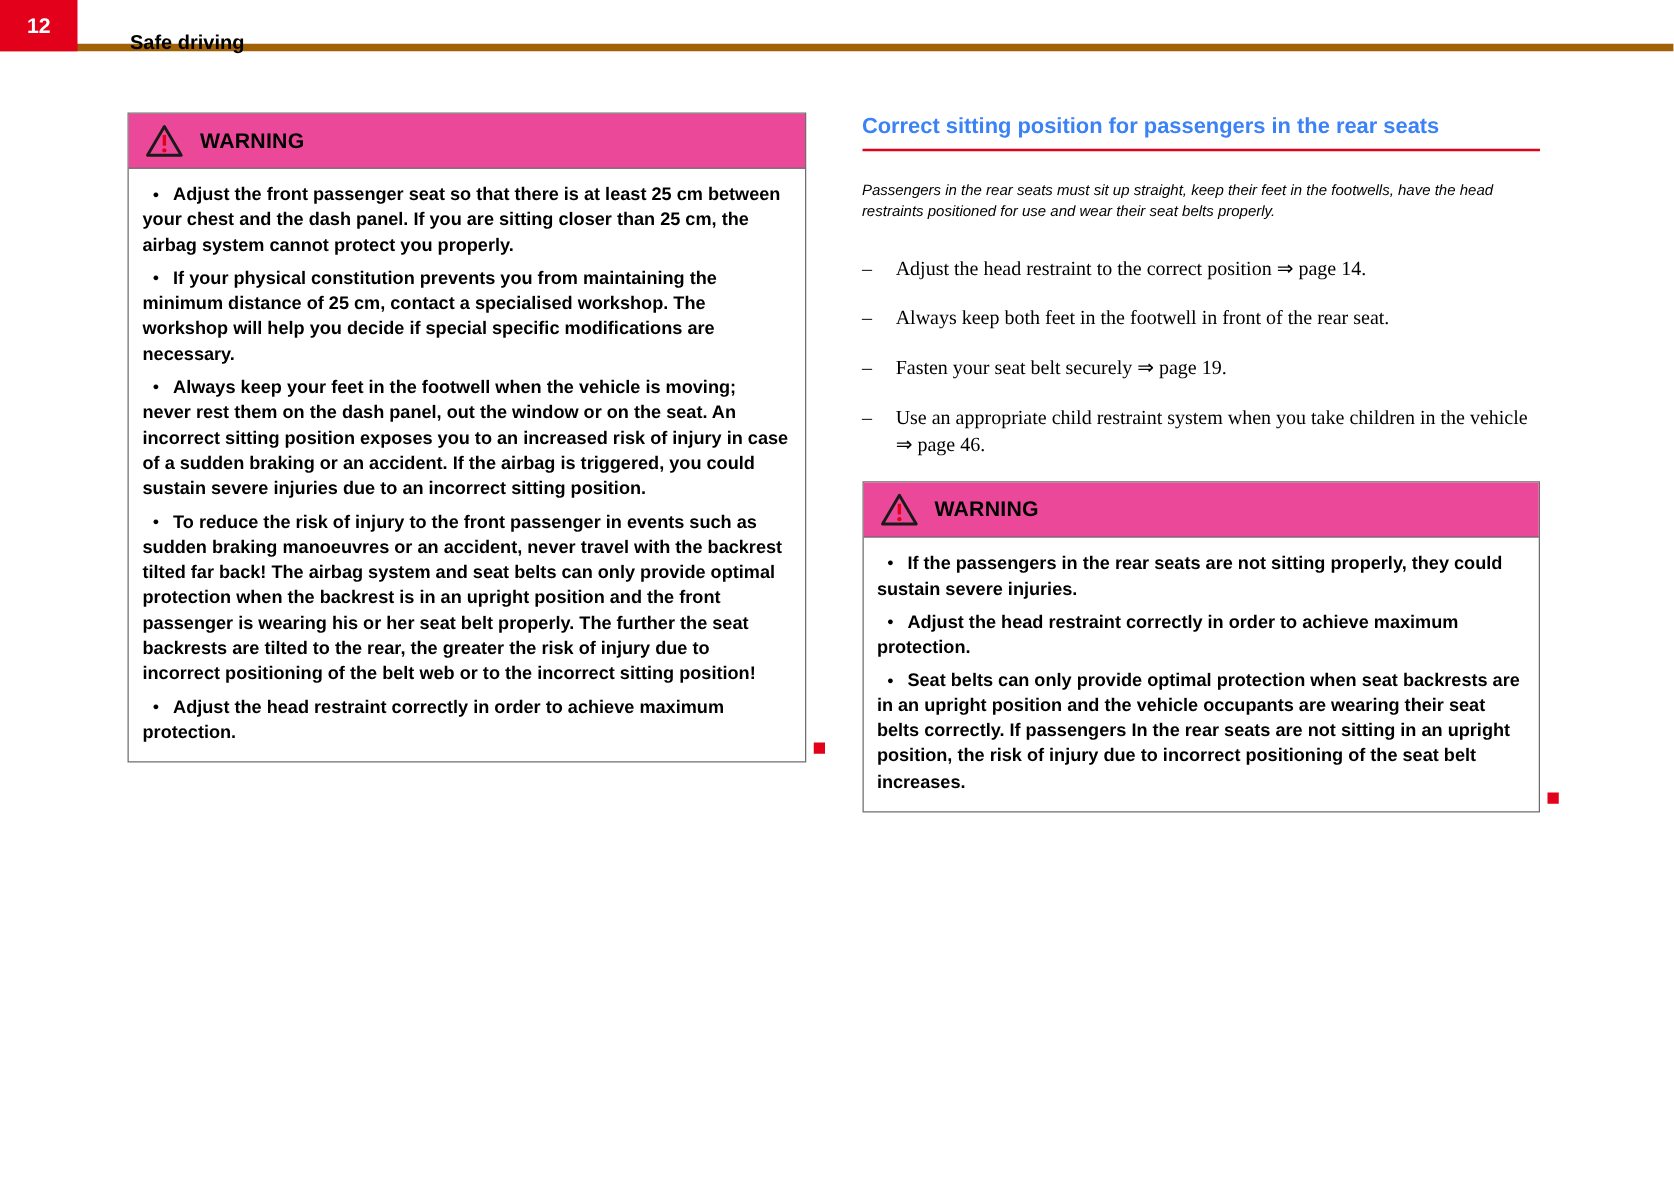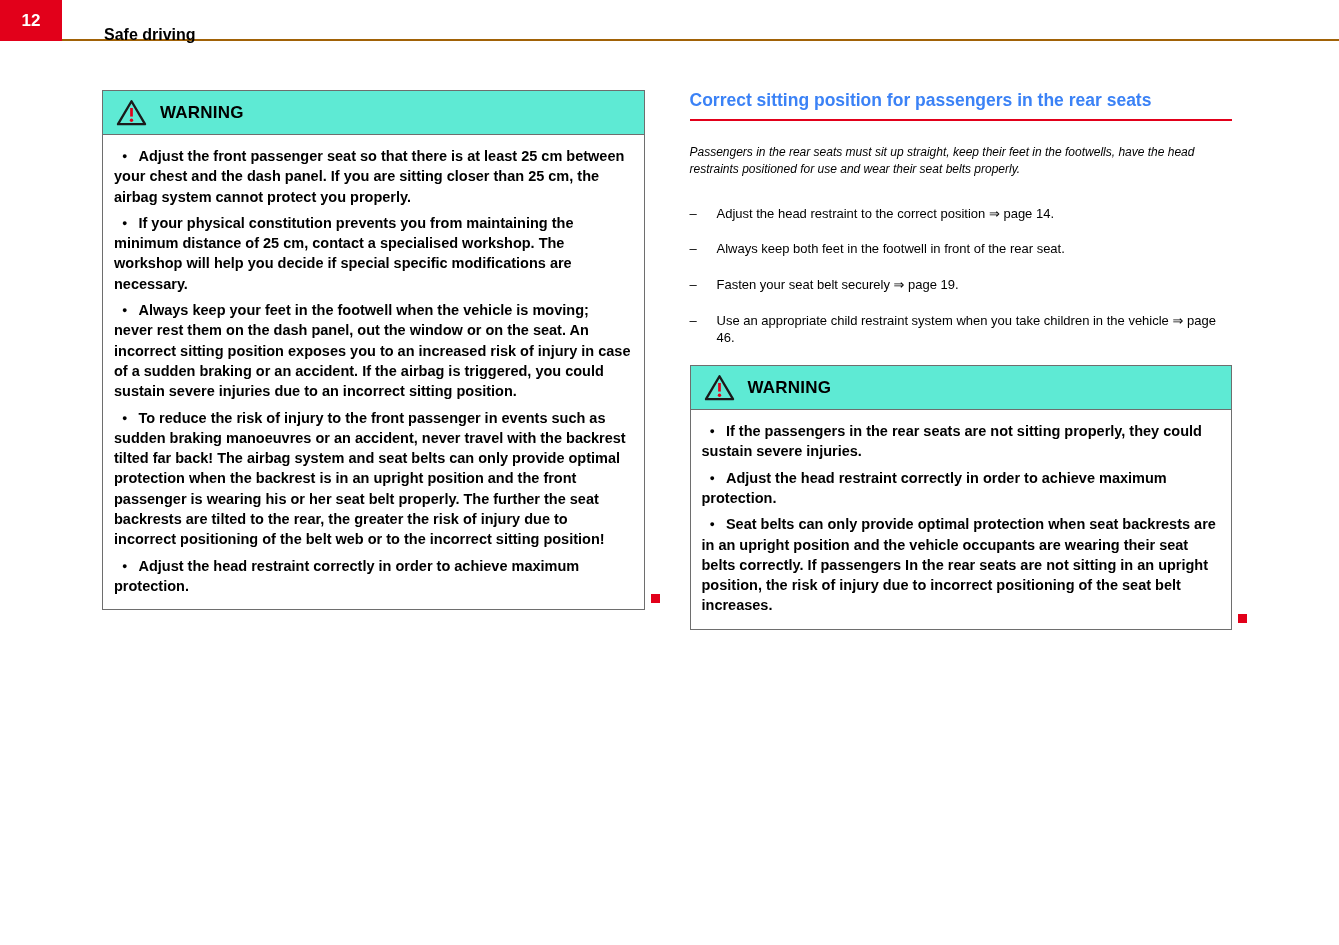--- a/index.html
+++ b/index.html
@@ -15,21 +15,21 @@
     height: 945px;
     background: #fff;
     overflow: hidden;
   }
 
   
   .header {
     position: absolute;
     top: 0; left: 0; right: 0;
     height: 41px;
-    border-bottom: 2px solid #a16207;
+    border-bottom: 6px solid #a16207;
   }
   .page-num {
     position: absolute;
     left: 0; top: 0;
     width: 62px; height: 41px;
     background: #e2001a;
     color: #fff;
     font-weight: bold;
     font-size: 17px;
     display: flex; align-items: center; justify-content: center;
@@ -54,21 +54,21 @@
     align-items: start;
   }
 
   
   .warnbox {
     border: 1px solid #6e6e6e;
     position: relative;
     background: #fff;
   }
   .warnhead {
-    background: #5eead4;
+    background: #ec4899;
     border-bottom: 1px solid #6e6e6e;
     padding: 8px 13px;
     display: flex;
     align-items: center;
     gap: 13px;
     font-weight: bold;
     font-size: 17px;
     letter-spacing: 0.2px;
   }
   .warnicon { width: 31px; height: 27px; flex: 0 0 auto; }
@@ -114,24 +114,25 @@
     margin-bottom: 26px;
   }
   .bodytext {
     font-size: 16.5px;
     line-height: 1.4;
     margin-bottom: 23px;
   }
   .dashlist { margin-bottom: 13px; }
   .ditem {
     position: relative;
-    font-size: 13px;
+    font-size: 16px;
     line-height: 1.36;
     padding-left: 27px;
     margin-bottom: 18px;
+    font-family: Liberation Serif, serif;
   }
   .ditem::before {
     content: "–";
     position: absolute;
     left: 0;
     top: 0;
   }
   .right .warnbox { margin-top: 9px; }
 </style>
 </head>

